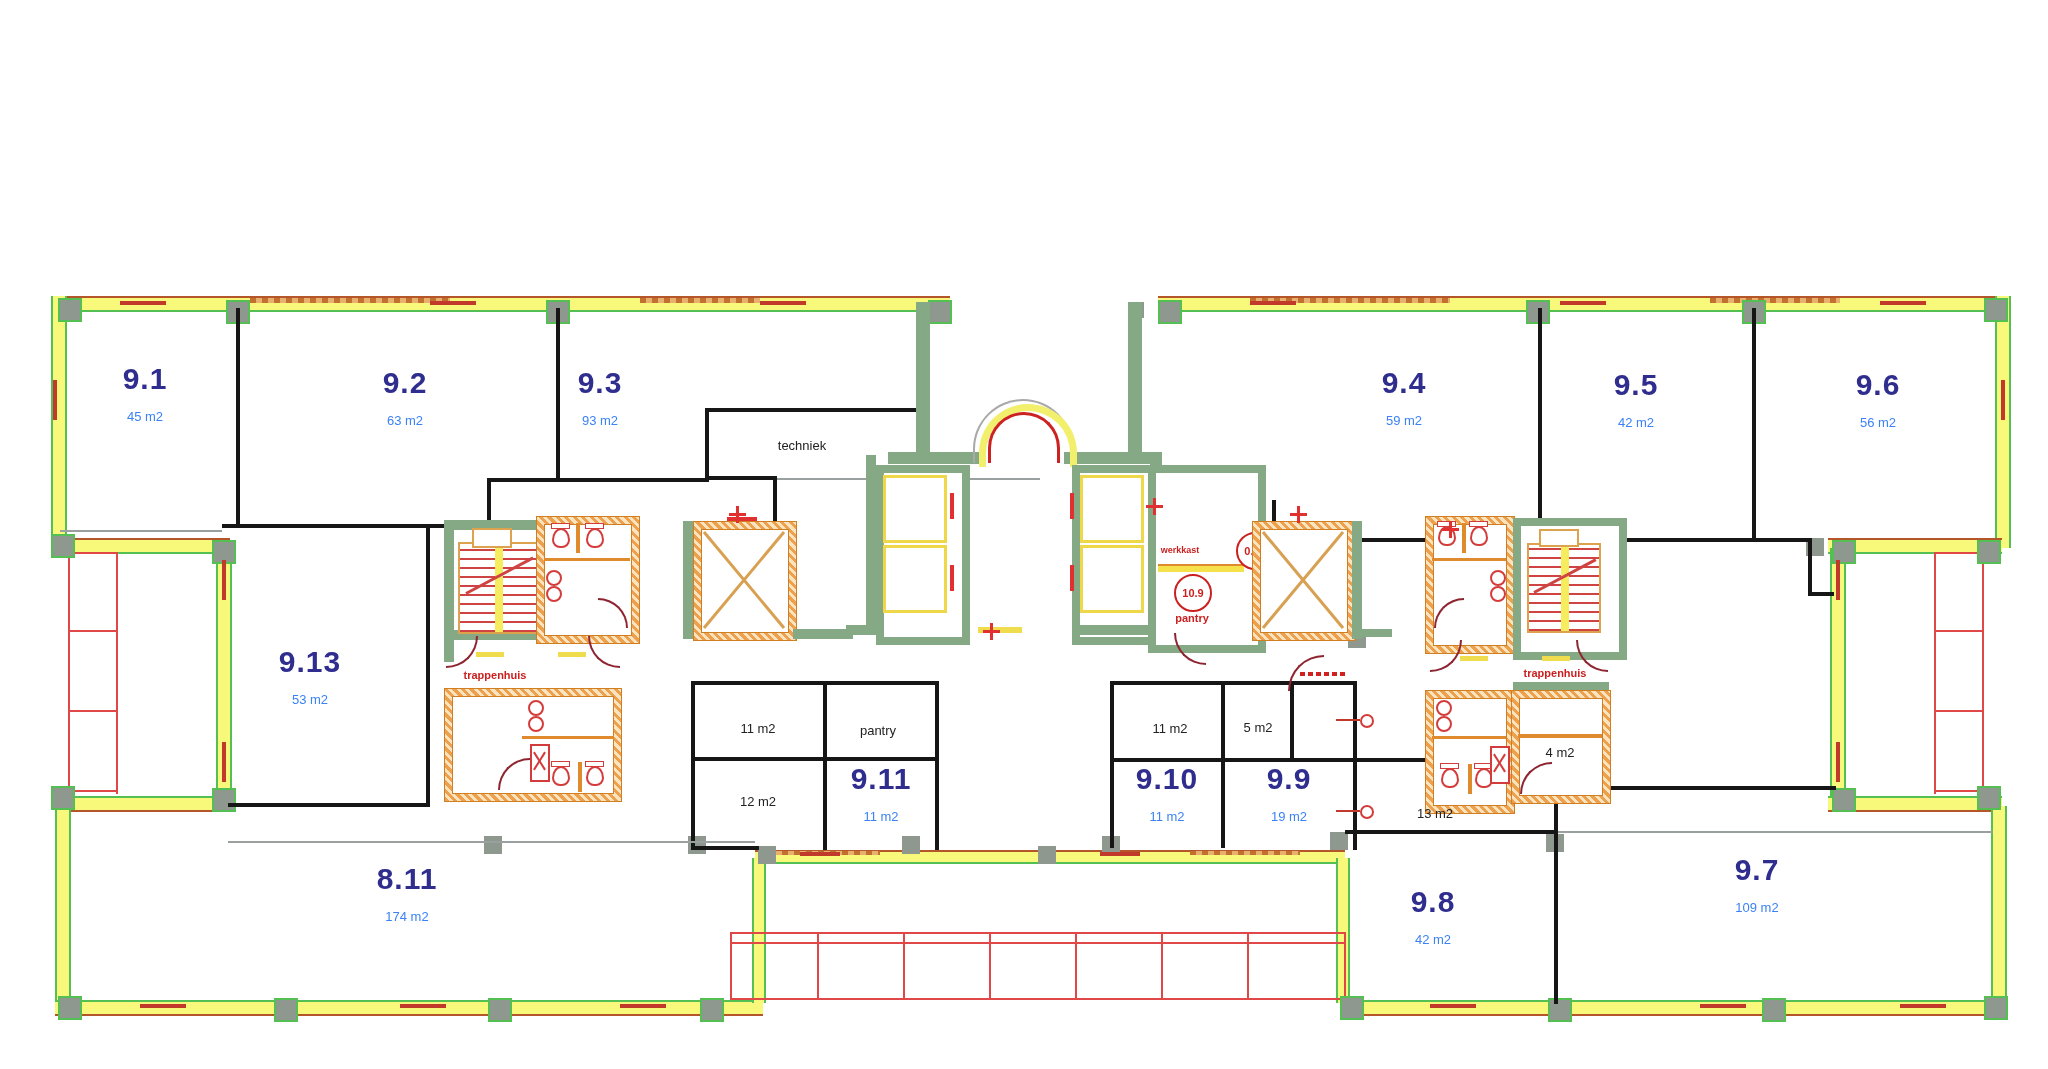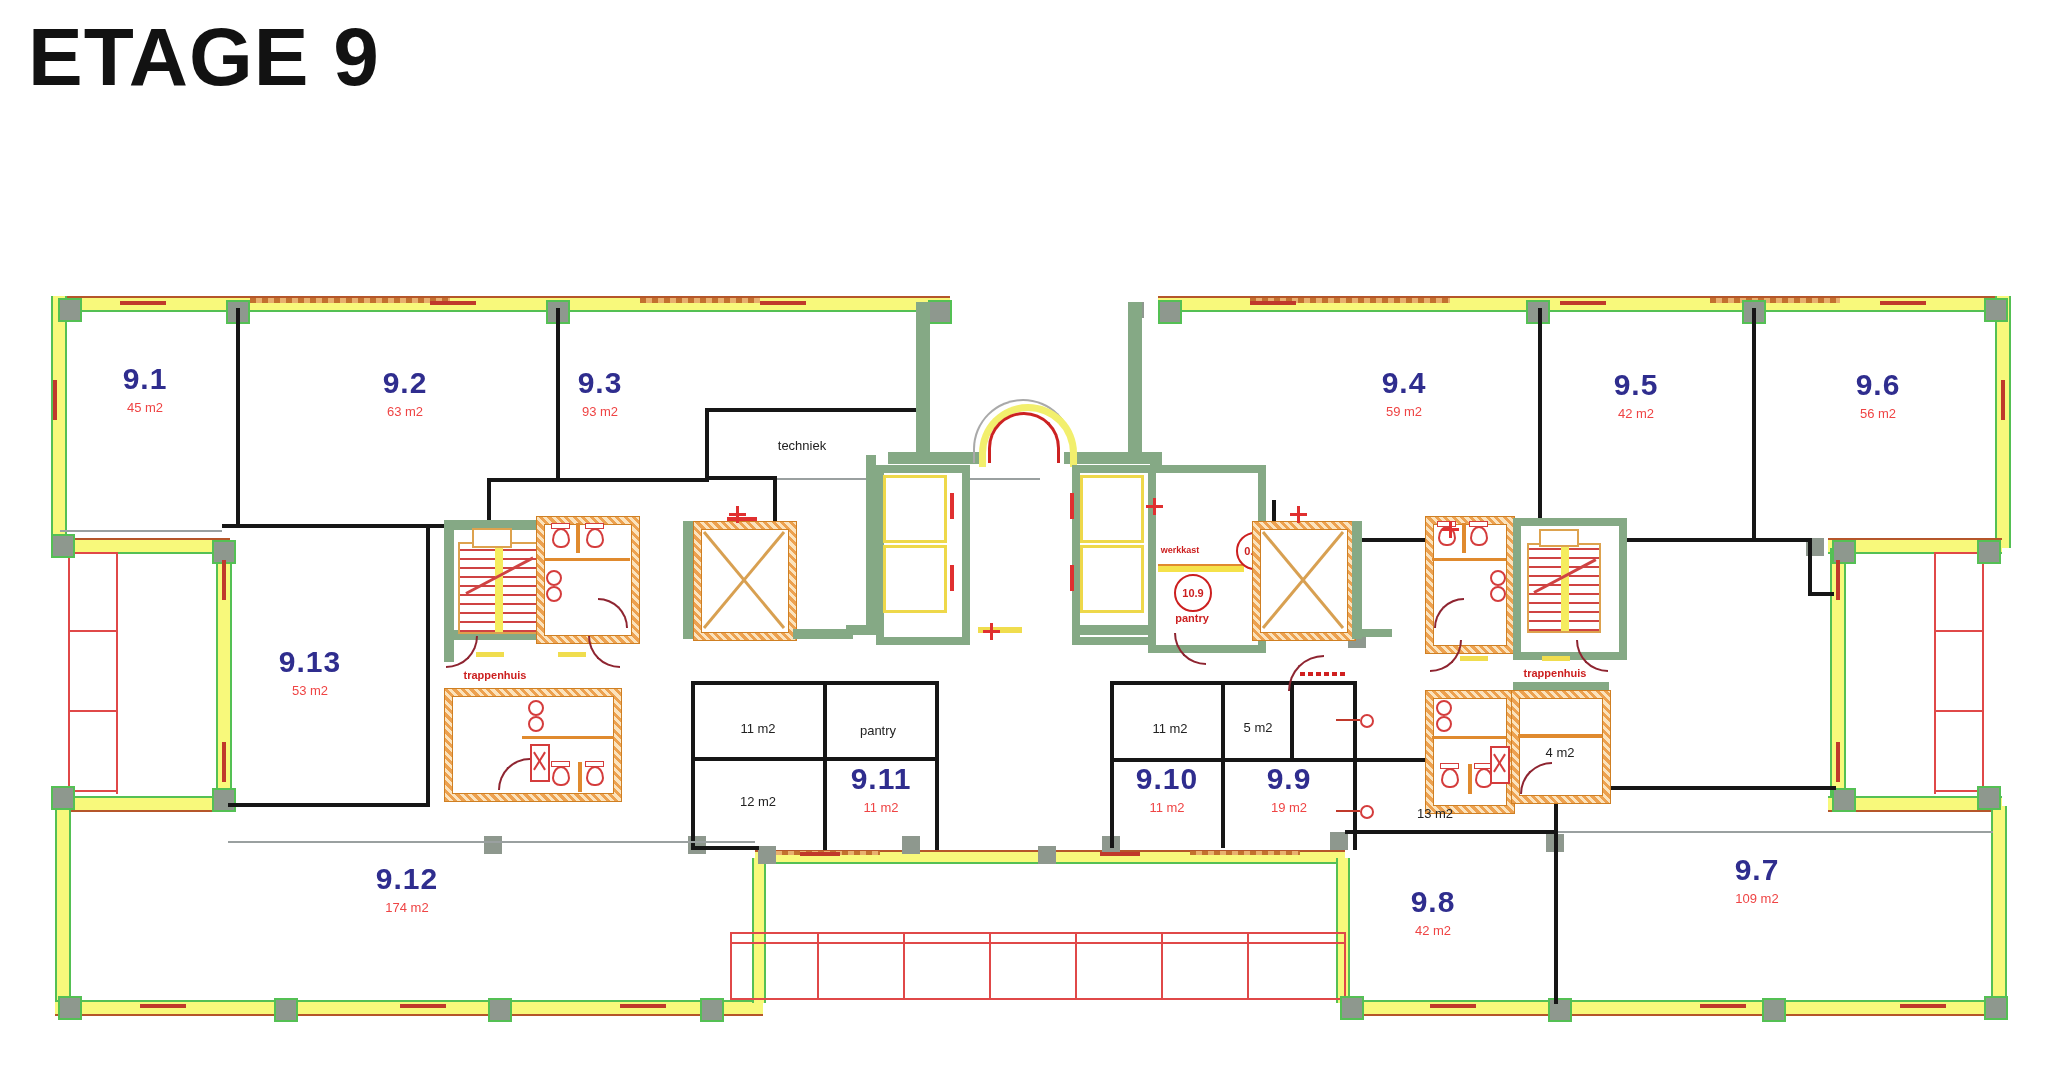--- a/index.html
+++ b/index.html
@@ -48,31 +48,30 @@
   .railH{border:2px solid #e04848}
   .rg{position:absolute;left:0;width:100%;height:2px;background:#e04848}
   .rv{position:absolute;top:0;width:2px;height:100%;background:#e04848}
   
   .aG{border:2px solid #a9a9a9;border-bottom:none;border-radius:96px 96px 0 0}
   .aY{border:7px solid #f2ef6d;border-bottom:none;border-radius:84px 84px 0 0}
   .aR{border:3px solid #cc2222;border-bottom:none;border-radius:66px 66px 0 0}
   
   .rlabel{text-align:center;color:#2f2d8e}
   .rlabel .num{font-size:30px;font-weight:bold;letter-spacing:1px}
-  .rlabel .ar{font-size:13px;color:#ef4444;margin-top:4px;font-weight:normal}
+  .rlabel .ar{font-size:13px;color:#3b82f6;margin-top:13px;font-weight:normal}
   .sl{font-size:13px;color:#222;text-align:center}
   .rl{font-size:11px;color:#cc1f1f;font-weight:bold;text-align:center}
   .tiny{font-size:9px}
   .circ{border:2px solid #cc1f1f;border-radius:50%;color:#cc1f1f;font-size:11px;font-weight:bold;display:flex;align-items:center;justify-content:center;background:#fff}
 </style>
 </head>
 <body>
 
 <div class="stage">
-  <div class="title">ETAGE 9</div>
 
   <div class="p" style="left:0;top:0;width:2048px;height:1069px">
 
     <div class="p exh" style="left:55px;top:296px;width:895px;height:12px"></div>
     <div class="p exh" style="left:1158px;top:296px;width:850px;height:12px"></div>
     <div class="p exv" style="left:51px;top:296px;width:12px;height:252px"></div>
     <div class="p exv" style="left:1995px;top:296px;width:12px;height:252px"></div>
     <div class="p exh" style="left:56px;top:538px;width:174px;height:12px"></div>
     <div class="p exh2" style="left:56px;top:796px;width:174px;height:12px"></div>
     <div class="p exv" style="left:216px;top:548px;width:12px;height:250px"></div>
@@ -372,21 +371,21 @@
     </div>
     <div class="p rlabel" style="left:1818px;top:368px;width:120px">
       <div class="num">9.6</div>
       <div class="ar">56 m2</div>
     </div>
     <div class="p rlabel" style="left:250px;top:645px;width:120px">
       <div class="num">9.13</div>
       <div class="ar">53 m2</div>
     </div>
     <div class="p rlabel" style="left:347px;top:862px;width:120px">
-      <div class="num">9.12</div>
+      <div class="num">8.11</div>
       <div class="ar">174 m2</div>
     </div>
     <div class="p rlabel" style="left:1373px;top:885px;width:120px">
       <div class="num">9.8</div>
       <div class="ar">42 m2</div>
     </div>
     <div class="p rlabel" style="left:1697px;top:853px;width:120px">
       <div class="num">9.7</div>
       <div class="ar">109 m2</div>
     </div>

